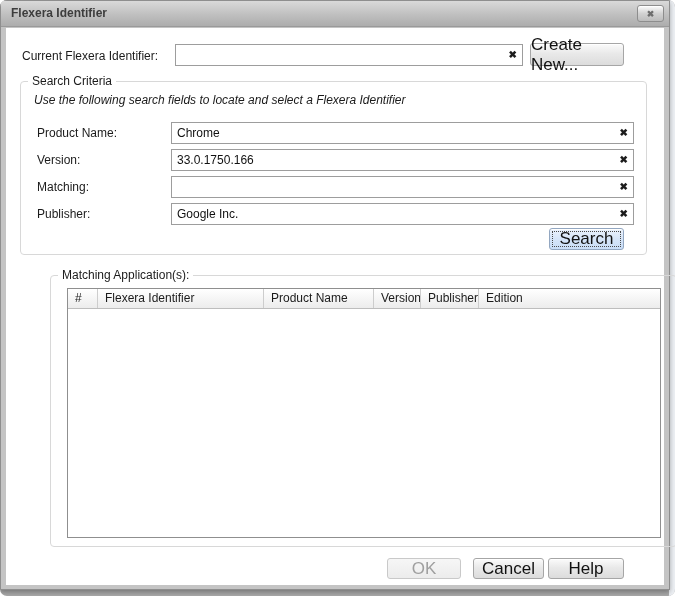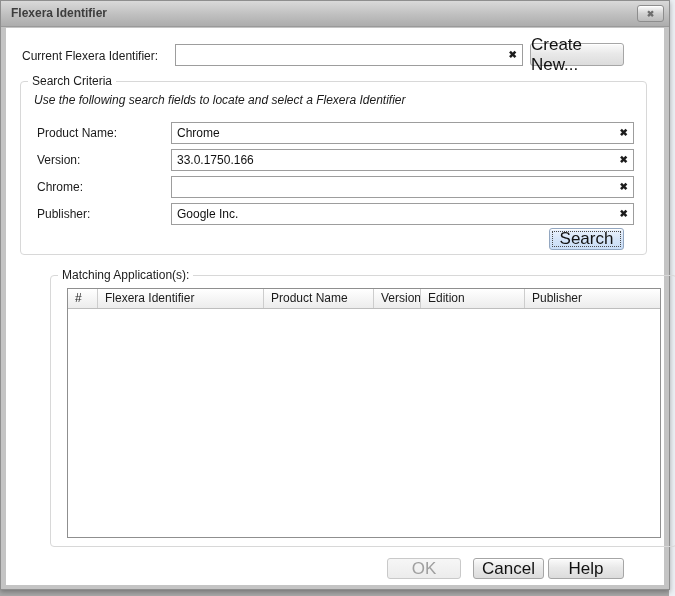--- a/index.html
+++ b/index.html
@@ -1,17 +1,17 @@
 <!DOCTYPE html>
 <html><head>
 <meta charset="utf-8">
 <style>
   html,body{margin:0;padding:0}
   .screen{position:relative;width:675px;height:596px;background:#a8a8a8;overflow:hidden;
-          font-family:"Liberation Sans",sans-serif;font-size:12px;color:#1b1b1b;}
+          font-family:"Liberation Sans",sans-serif;font-size:12px;color:#1b1b1b;border-radius:7px;}
   .bg-sliver{position:absolute;top:0;right:0;width:6px;height:596px;background:#edf0f4;}
 
   .dialog{position:absolute;left:0;top:0;width:670px;height:590px;background:#c4c4c4;
           border:1px solid #8e8e8e;box-sizing:border-box;box-shadow:0 2px 5px rgba(0,0,0,.3);}
   .titlebar{position:absolute;left:0;top:0;width:100%;height:26px;
             background:linear-gradient(#d9d9d9,#bdbdbd 60%,#adadad);border-bottom:1px solid #9a9a9a;box-sizing:border-box;}
   .title{position:absolute;left:10px;top:0;line-height:25px;font-weight:bold;color:#3d3d3d;white-space:nowrap;}
   .close-btn{position:absolute;right:5px;top:4px;width:27px;height:17px;border:1px solid #8d8d8d;border-radius:3px;
              background:linear-gradient(#fcfcfc,#d2d2d2 50%,#bcbcbc);color:#6e6e6e;font-size:9px;font-weight:bold;
              display:flex;align-items:center;justify-content:center;box-shadow:inset 0 1px 0 rgba(255,255,255,.85);
@@ -95,21 +95,21 @@
           <input value="Chrome" style="">
           <span class="clear-x">✖</span>
         </span>
 
         <span class="lbl f-lbl" id="f-lbl-1">Version:</span>
         <span class="input-wrap f-input" id="f-in-1">
           <input value="33.0.1750.166" style="">
           <span class="clear-x">✖</span>
         </span>
 
-        <span class="lbl f-lbl" id="f-lbl-2">Chrome:</span>
+        <span class="lbl f-lbl" id="f-lbl-2">Matching:</span>
         <span class="input-wrap f-input" id="f-in-2">
           <input value="" style="">
           <span class="clear-x">✖</span>
         </span>
 
         <span class="lbl f-lbl" id="f-lbl-3">Publisher:</span>
         <span class="input-wrap f-input" id="f-in-3">
           <input value="Google Inc." style="">
           <span class="clear-x">✖</span>
         </span>
@@ -118,22 +118,22 @@
       </div>
 
       <div class="groupbox" id="group-match">
         <span class="group-label">Matching Application(s):</span>
         <div class="table">
           <div class="thead">
             <div class="th" style="width:30px">#</div>
             <div class="th" style="width:166px">Flexera Identifier</div>
             <div class="th" style="width:110px">Product Name</div>
             <div class="th" style="width:47px">Version</div>
+            <div class="th">Publisher</div>
             <div class="th" style="width:104px">Edition</div>
-            <div class="th">Publisher</div>
           </div>
           <div class="tbody"></div>
         </div>
       </div>
 
       <div class="btn disabled" id="btn-ok">OK</div>
       <div class="btn" id="btn-cancel">Cancel</div>
       <div class="btn" id="btn-help">Help</div>
     </div>
   </div>

